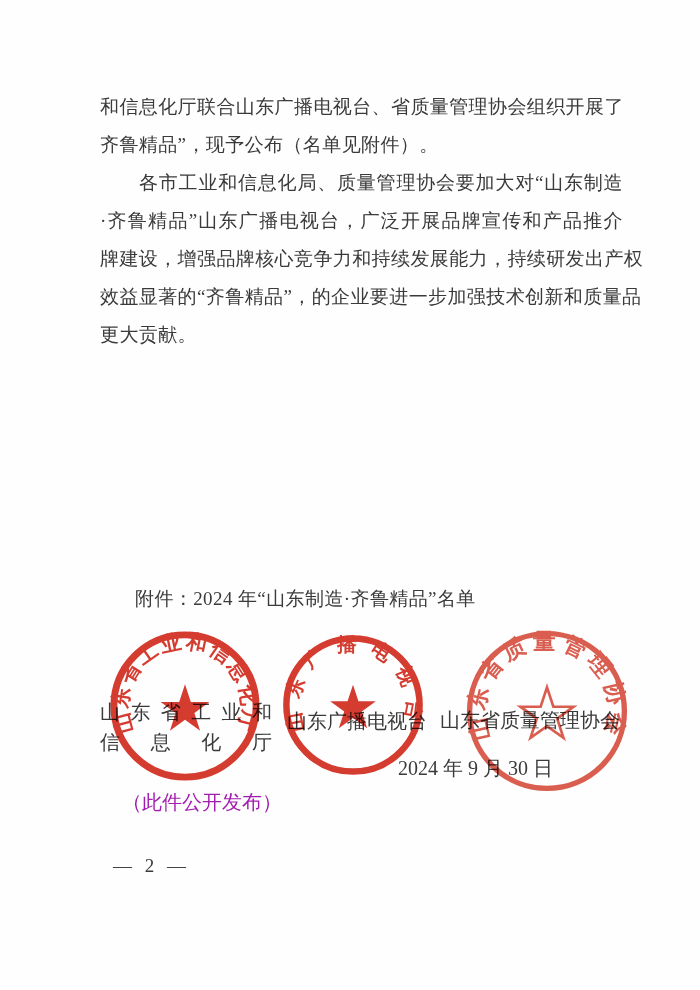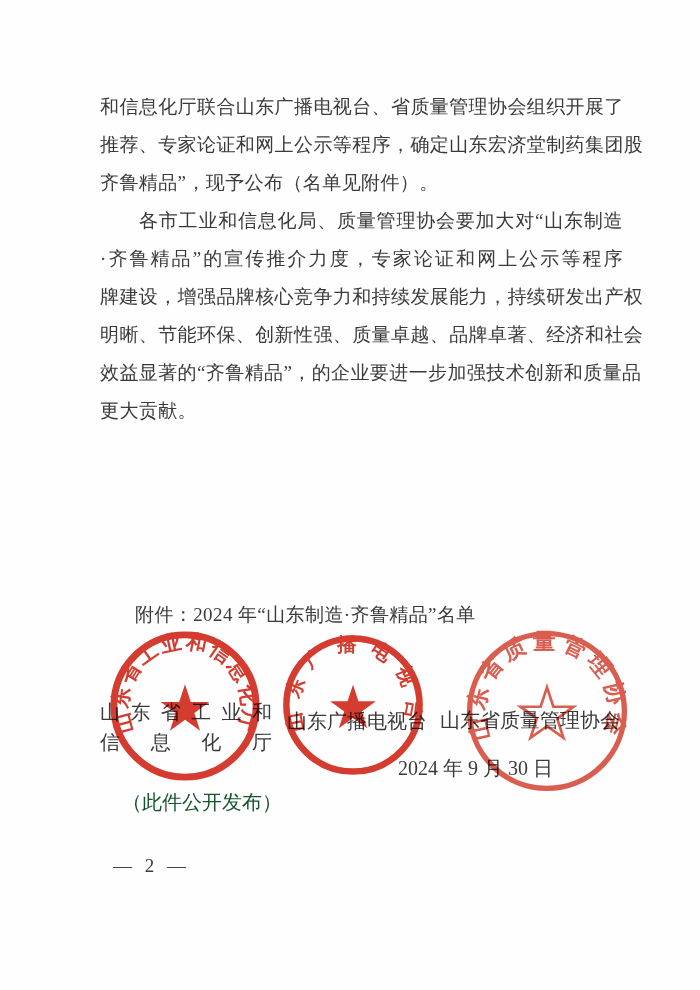--- a/index.html
+++ b/index.html
@@ -25,33 +25,33 @@
     height:38px;line-height:38px;
     text-align:justify;text-align-last:justify;
     white-space:nowrap;
   }
   .tline.short{text-align-last:left;}
   .tline.indent{padding-left:39px;font-family:Liberation Serif, serif;}
   .attachment{
     position:absolute;left:100px;top:580px;width:523px;
     height:38px;line-height:38px;
     font-size:19px;letter-spacing:0.4px;color:#3a3a3a;
-    padding-left:35px;box-sizing:border-box;margin-top:16px;
+    padding-left:35px;box-sizing:border-box;
   }
   
   .sig{position:absolute;font-size:20px;color:#3a3a3a;white-space:nowrap;}
   .org1{left:100px;top:697px;width:172px;}
   .org1 .jline{
     height:30px;line-height:30px;
     text-align:justify;text-align-last:justify;
   }
   .org2{left:287px;top:708px;}
   .org3{left:440px;top:707px;}
   .sig-date{position:absolute;left:398px;top:755px;font-size:20px;color:#3a3a3a;white-space:nowrap;}
-  .publish-note{position:absolute;left:122px;top:789px;font-size:20px;color:#14532d;white-space:nowrap;}
+  .publish-note{position:absolute;left:122px;top:789px;font-size:20px;color:#a21caf;white-space:nowrap;}
   .page-number{position:absolute;left:113px;top:855px;font-size:19px;letter-spacing:4px;color:#3a3a3a;white-space:nowrap;}
   
   .seal{
     position:absolute;
     mix-blend-mode:multiply;
     opacity:0.92;
   }
   .seal-1{left:106px;top:627px;width:158px;height:158px;}
   .seal-2{left:279px;top:631px;width:148px;height:148px;}
   .seal-3{left:461px;top:625px;width:172px;height:172px;}
@@ -60,26 +60,24 @@
   .ls7{letter-spacing:13px;}
   .ls9{letter-spacing:5px;}
 </style>
 </head>
 <body>
 
 <div class="page">
 
   <div class="body-text">
     <div class="tline">和信息化厅联合山东广播电视台、省质量管理协会组织开展了</div>
-    <div class="tline">推荐、专家论证和网上公示等程序，确定山东宏济堂制药集团股</div>
     <div class="tline short">齐鲁精品”，现予公布（名单见附件）。</div>
     <div class="tline indent">各市工业和信息化局、质量管理协会要加大对“山东制造</div>
-    <div class="tline">·齐鲁精品”的宣传推介力度，专家论证和网上公示等程序</div>
+    <div class="tline">·齐鲁精品”山东广播电视台，广泛开展品牌宣传和产品推介</div>
     <div class="tline">牌建设，增强品牌核心竞争力和持续发展能力，持续研发出产权</div>
-    <div class="tline">明晰、节能环保、创新性强、质量卓越、品牌卓著、经济和社会</div>
     <div class="tline">效益显著的“齐鲁精品”，的企业要进一步加强技术创新和质量品</div>
     <div class="tline short">更大贡献。</div>
   </div>
 
   <div class="attachment">附件：2024 年“山东制造·齐鲁精品”名单</div>
 
   <div class="sig org1">
     <div class="jline">山东省工业和</div>
     <div class="jline">信息化厅</div>
   </div>

